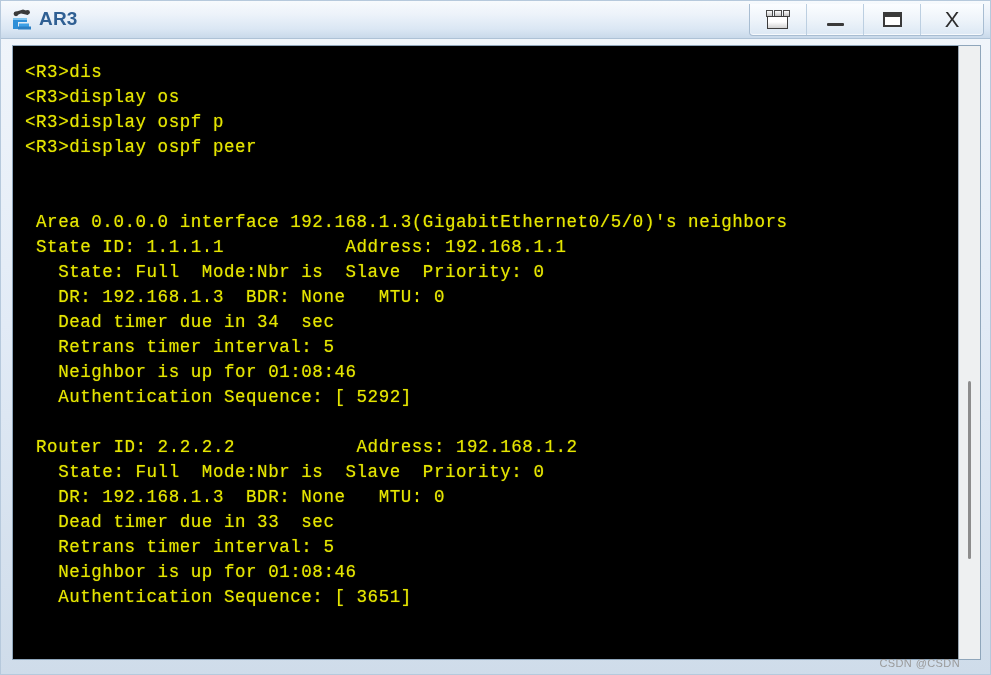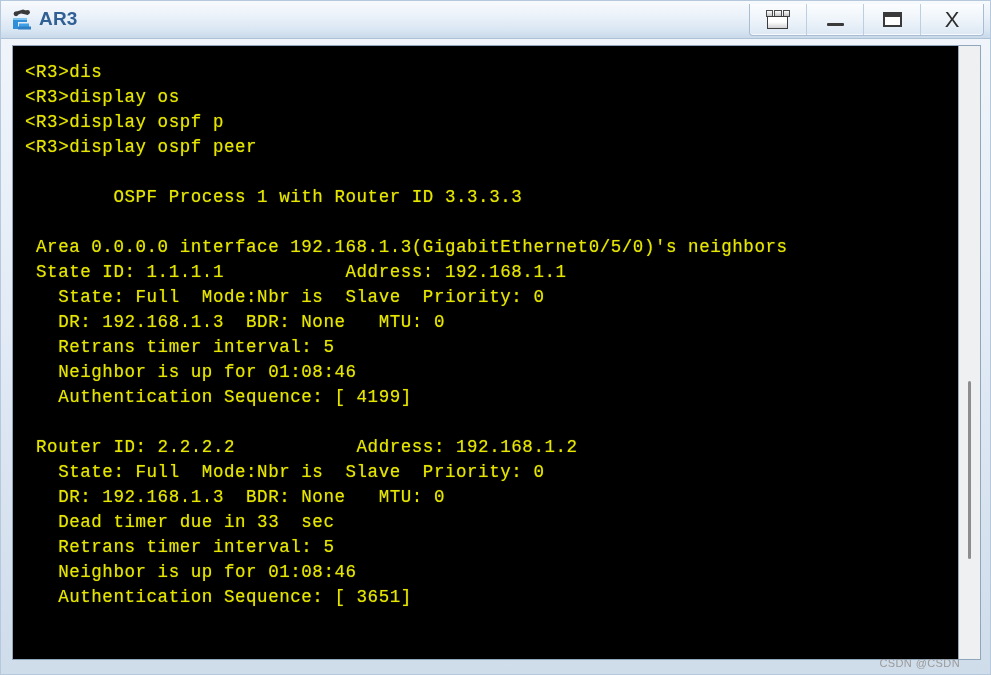--- a/index.html
+++ b/index.html
@@ -234,29 +234,29 @@
 
   <div class="content-wrap">
     <div class="terminal-frame">
 
       <div class="terminal" id="terminal-output">
           <div class="term-line">&lt;R3&gt;dis</div>
           <div class="term-line">&lt;R3&gt;display os</div>
           <div class="term-line">&lt;R3&gt;display ospf p</div>
           <div class="term-line">&lt;R3&gt;display ospf peer</div>
           <div class="term-line"></div>
-          <div class="term-line">        OSPF Process 1 with Router ID 3.3.3.3</div>
           <div class="term-line"></div>
           <div class="term-line"> Area 0.0.0.0 interface 192.168.1.3(GigabitEthernet0/5/0)'s neighbors</div>
           <div class="term-line"> State ID: 1.1.1.1           Address: 192.168.1.1</div>
           <div class="term-line">   State: Full  Mode:Nbr is  Slave  Priority: 0</div>
           <div class="term-line">   DR: 192.168.1.3  BDR: None   MTU: 0</div>
+          <div class="term-line">   Dead timer due in 34  sec</div>
           <div class="term-line">   Retrans timer interval: 5</div>
           <div class="term-line">   Neighbor is up for 01:08:46</div>
-          <div class="term-line">   Authentication Sequence: [ 4199]</div>
+          <div class="term-line">   Authentication Sequence: [ 5292]</div>
           <div class="term-line"></div>
           <div class="term-line"> Router ID: 2.2.2.2           Address: 192.168.1.2</div>
           <div class="term-line">   State: Full  Mode:Nbr is  Slave  Priority: 0</div>
           <div class="term-line">   DR: 192.168.1.3  BDR: None   MTU: 0</div>
           <div class="term-line">   Dead timer due in 33  sec</div>
           <div class="term-line">   Retrans timer interval: 5</div>
           <div class="term-line">   Neighbor is up for 01:08:46</div>
           <div class="term-line">   Authentication Sequence: [ 3651]</div>
         </div>
 

